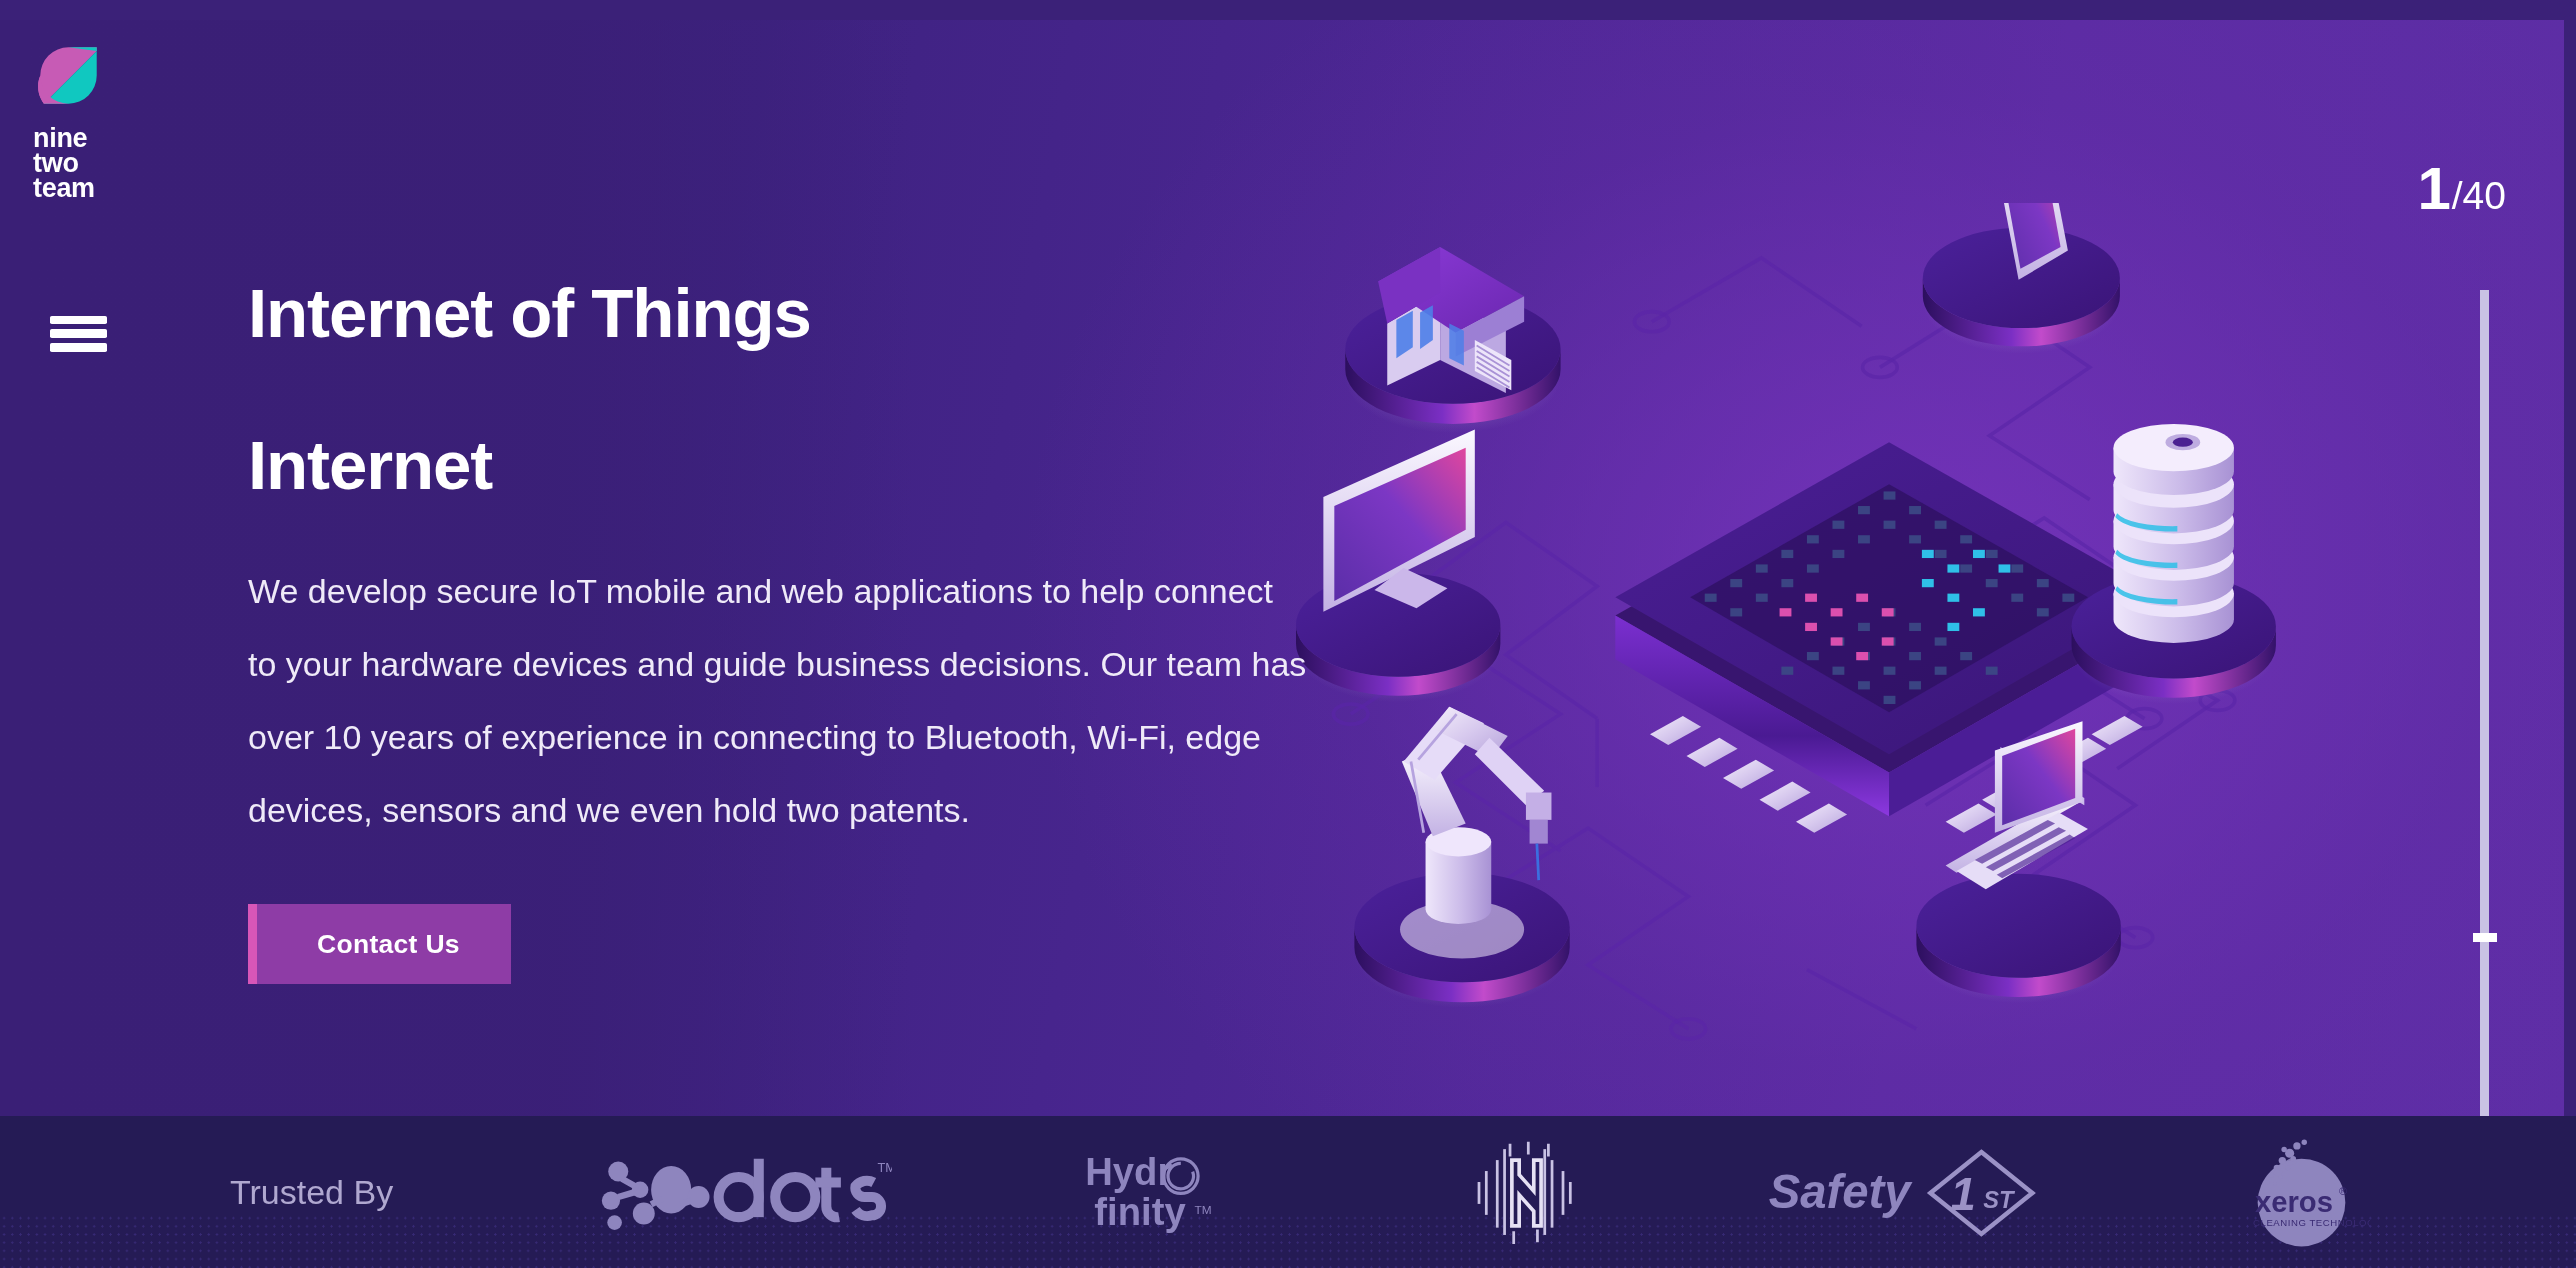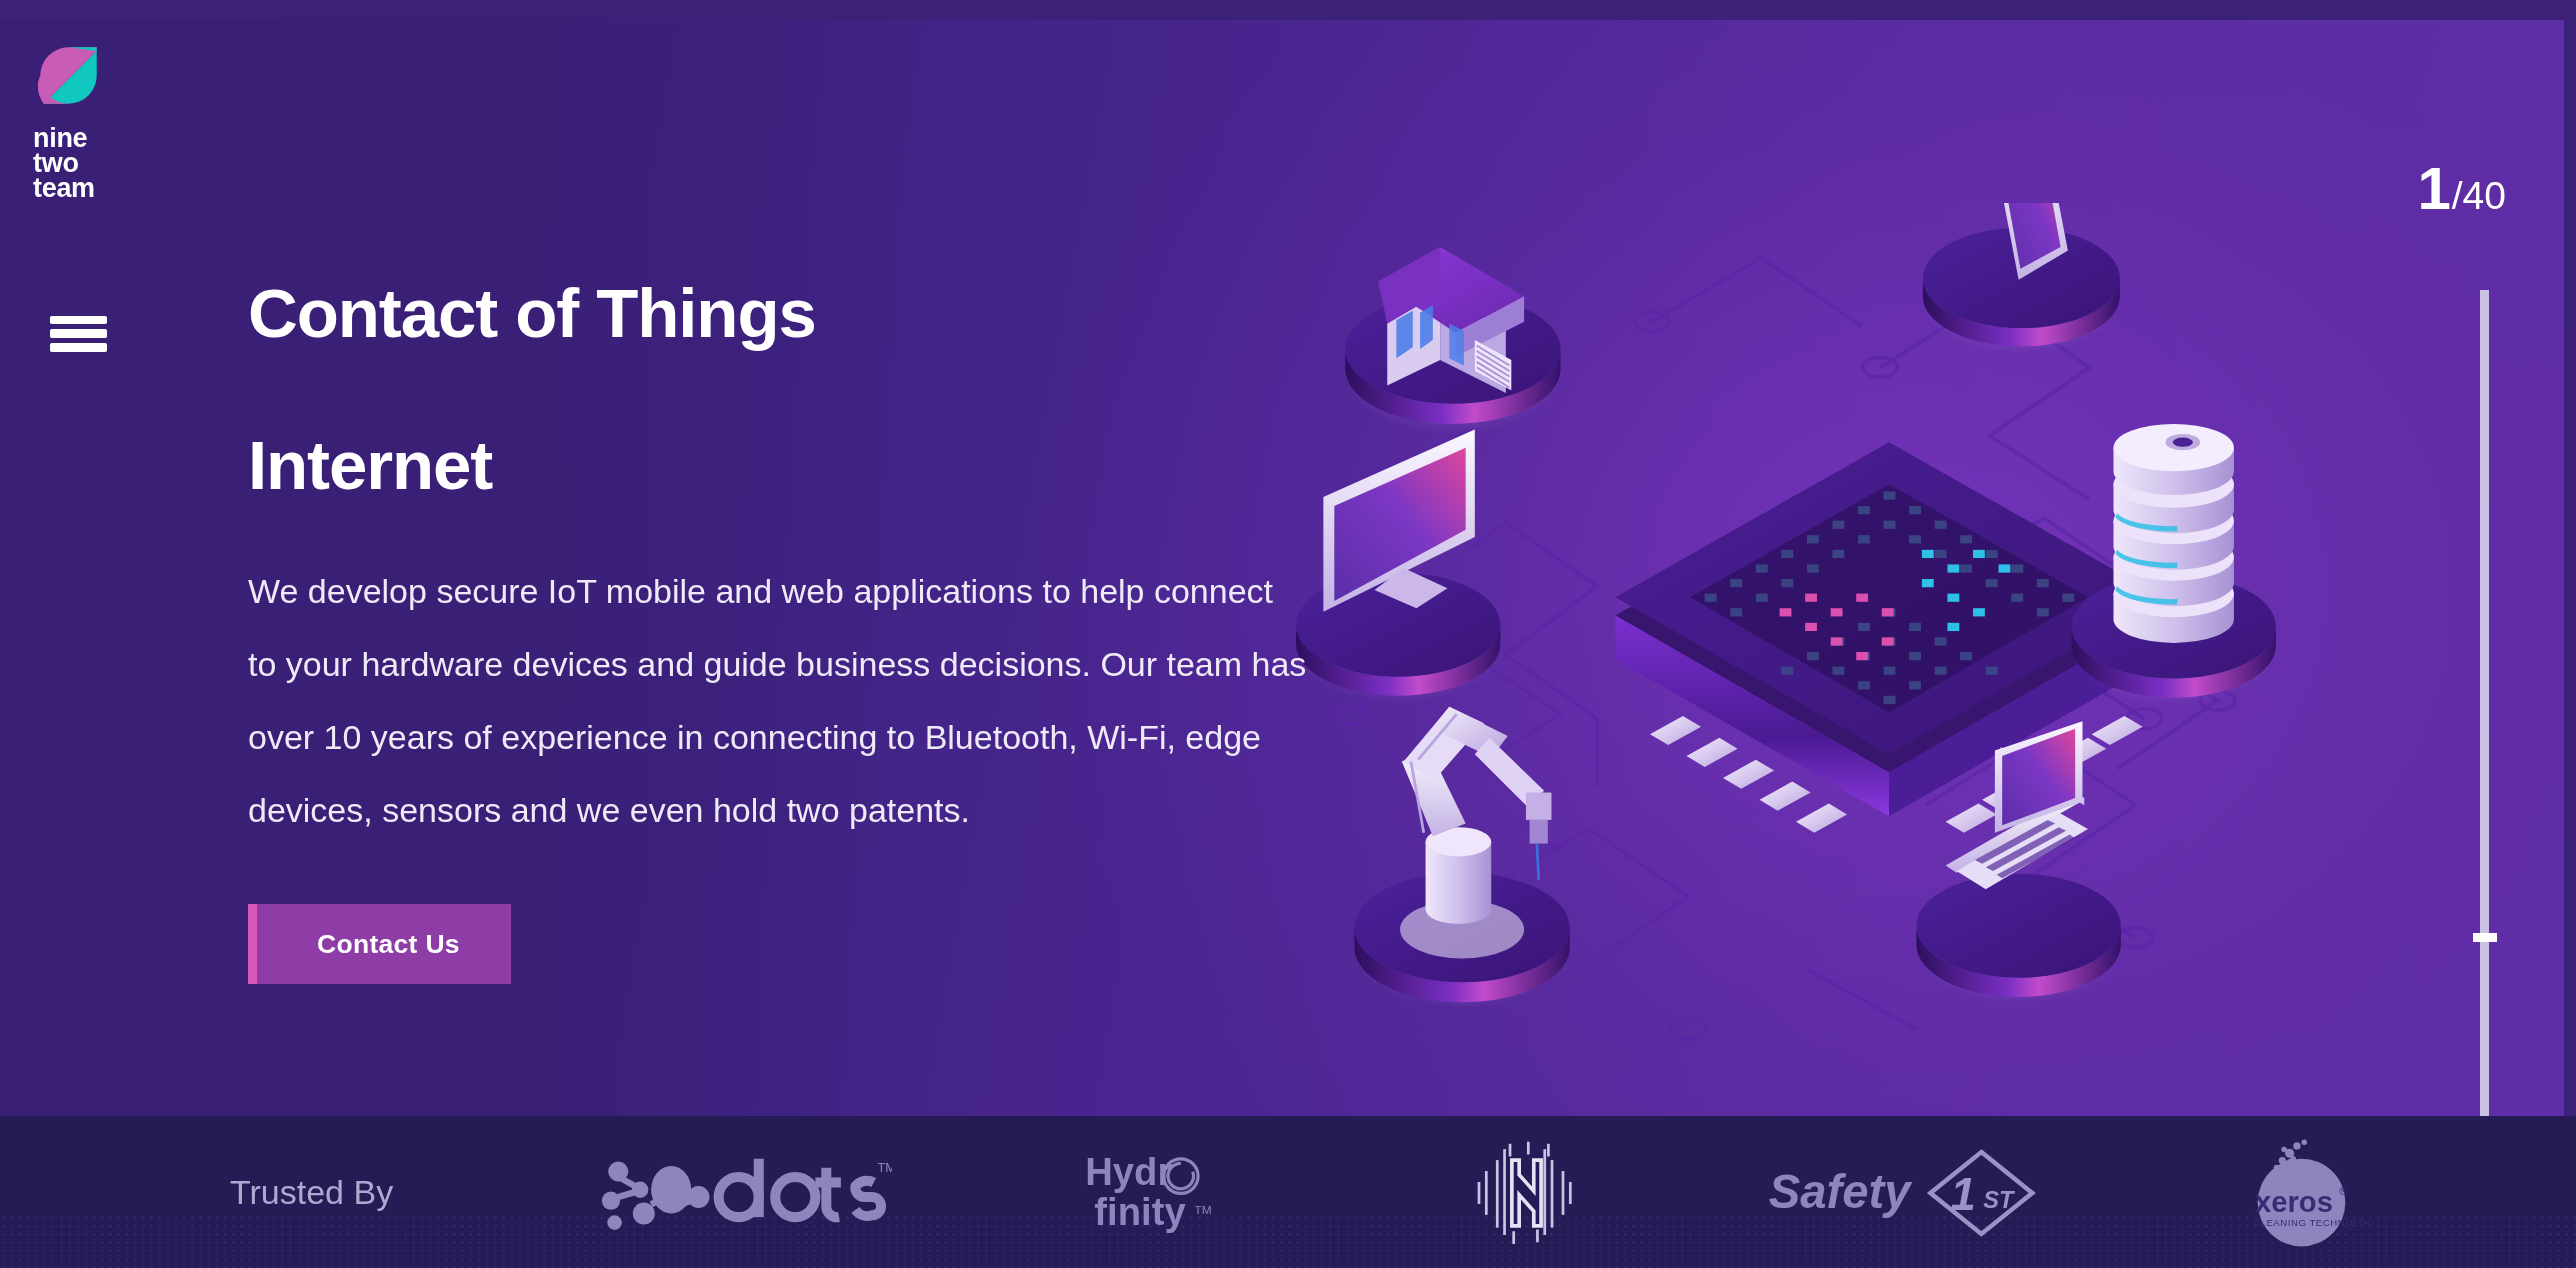--- a/index.html
+++ b/index.html
@@ -411,21 +411,21 @@
       <i></i>
     </div>
 
     <div class="counter">
       <span class="cur">1</span>
       <span class="tot">/40</span>
     </div>
 
     <div class="hero-copy">
       <h1 class="hero-title">
-        <span>Contact of Things</span><br>
+        <span>Internet of Things</span><br>
         <br>
         <span>Internet</span>
       </h1>
       <p class="hero-sub">We develop secure IoT mobile and web applications to help connect to your hardware devices and guide business decisions. Our team has over 10 years of experience in connecting to Bluetooth, Wi-Fi, edge devices, sensors and we even hold two patents.</p>
       <button class="cta">
         <span class="edge"></span>
         <span class="label">Contact Us</span>
       </button>
     </div>
   </section>

